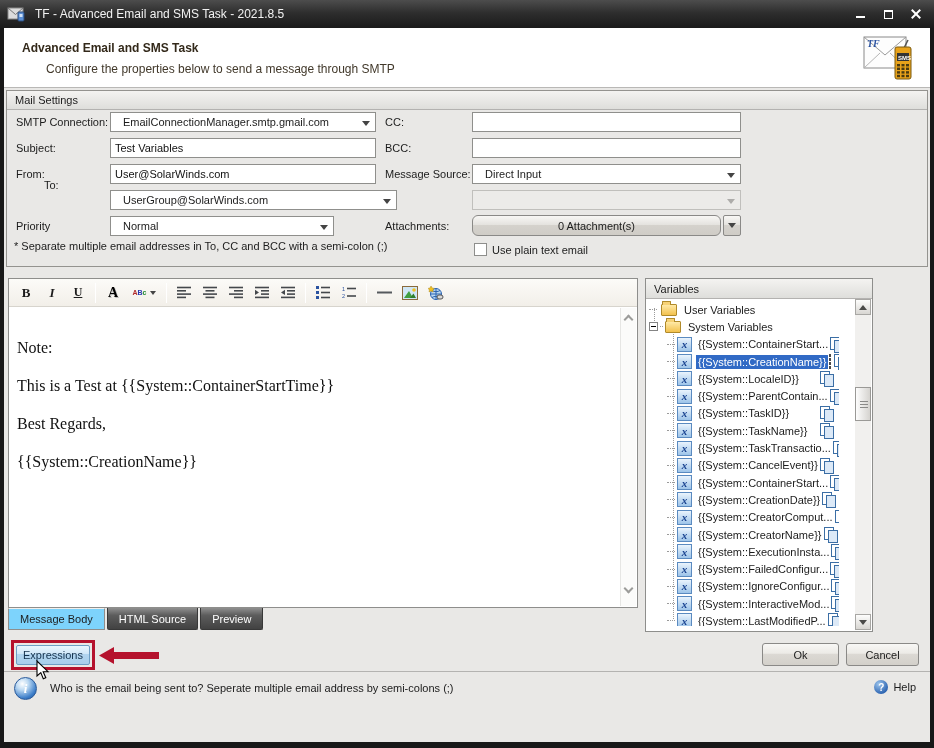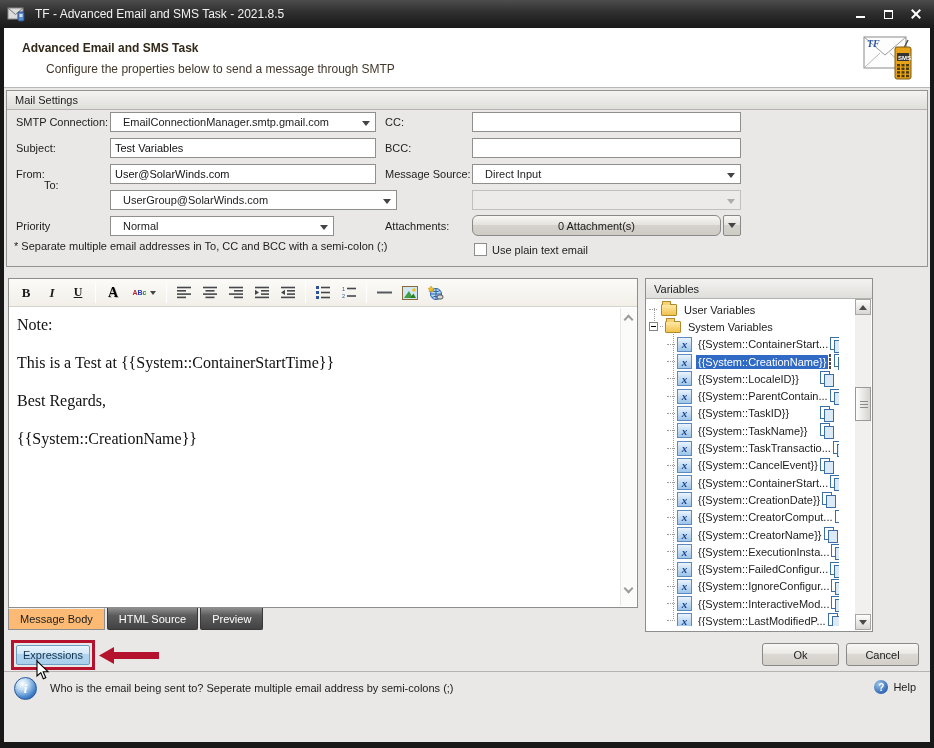--- a/index.html
+++ b/index.html
@@ -68,30 +68,30 @@
   .g-bold { font:bold 13px "Liberation Serif",serif; }
   .g-italic { font:italic bold 13px "Liberation Serif",serif; }
   .g-under { font:bold 12px "Liberation Serif",serif; text-decoration:underline; }
   .g-fontA { font:bold 14px "Liberation Serif",serif; color:#000; text-shadow:1px 1px 0 #bbb; }
   .g-abc { font:bold 7px "Liberation Sans",sans-serif; letter-spacing:0; }
   .g-abc .a{color:#b02828;} .g-abc .b{color:#2838b0;} .g-abc .c{color:#1f8a30;}
   .dd-arrow { width:0;height:0;border-left:3px solid transparent;border-right:3px solid transparent;border-top:4px solid #444; margin-left:3px; }
 
   .msg-body { position:absolute; left:1px; right:17px; top:29px; bottom:1px; background:#fff; overflow:hidden; }
   .msg-body p { margin:0 7px 19px 7px; font:16px/19px "Liberation Serif", serif; color:#111; }
-  .msg-body { padding-top:7px; }
+  .msg-body { padding-top:30px; }
 
   .escroll { position:absolute; right:1px; top:29px; bottom:1px; width:16px; background:#fbfbfa; border-left:1px solid #e6e6e4; }
   .chev { position:absolute; left:4px; width:7px; height:7px; border-left:2px solid #9c9c9a; border-top:2px solid #9c9c9a; }
   .chev.up { top:8px; transform:rotate(45deg); }
   .chev.down { bottom:14px; transform:rotate(225deg); }
 
   .tabs { position:absolute; left:8px; top:608px; height:23px; display:flex; }
   .tab { height:22px; display:flex; align-items:center; padding:0 11px; margin-right:2px; }
-  .tab.active { background:#fdba74; border:1px solid #8e8e8c; border-top:1px solid #f0efed; color:#1c1c1c; }
+  .tab.active { background:#7dd3fc; border:1px solid #8e8e8c; border-top:1px solid #f0efed; color:#1c1c1c; }
   .tab.inactive { background:linear-gradient(#8f8f8f,#5c5c5c 35%,#424242); color:#fff;
                   border:1px solid #383838; border-top:none; border-radius:0 0 2px 2px; }
 
   
   .varpanel { position:absolute; left:645px; top:278px; width:228px; height:354px;
               border:1px solid #8e8e8c; background:#fff; }
   .varpanel .panel-hdr { height:20px; background:linear-gradient(#f4f3f1,#dededb);
        border-bottom:1px solid #b3b2b0; display:flex; align-items:center; padding-left:8px;
        background-color:#e6e5e3; }
   .tree { position:absolute; left:1px; right:33px; top:20px; height:327px; overflow:hidden; padding-top:2px; }

